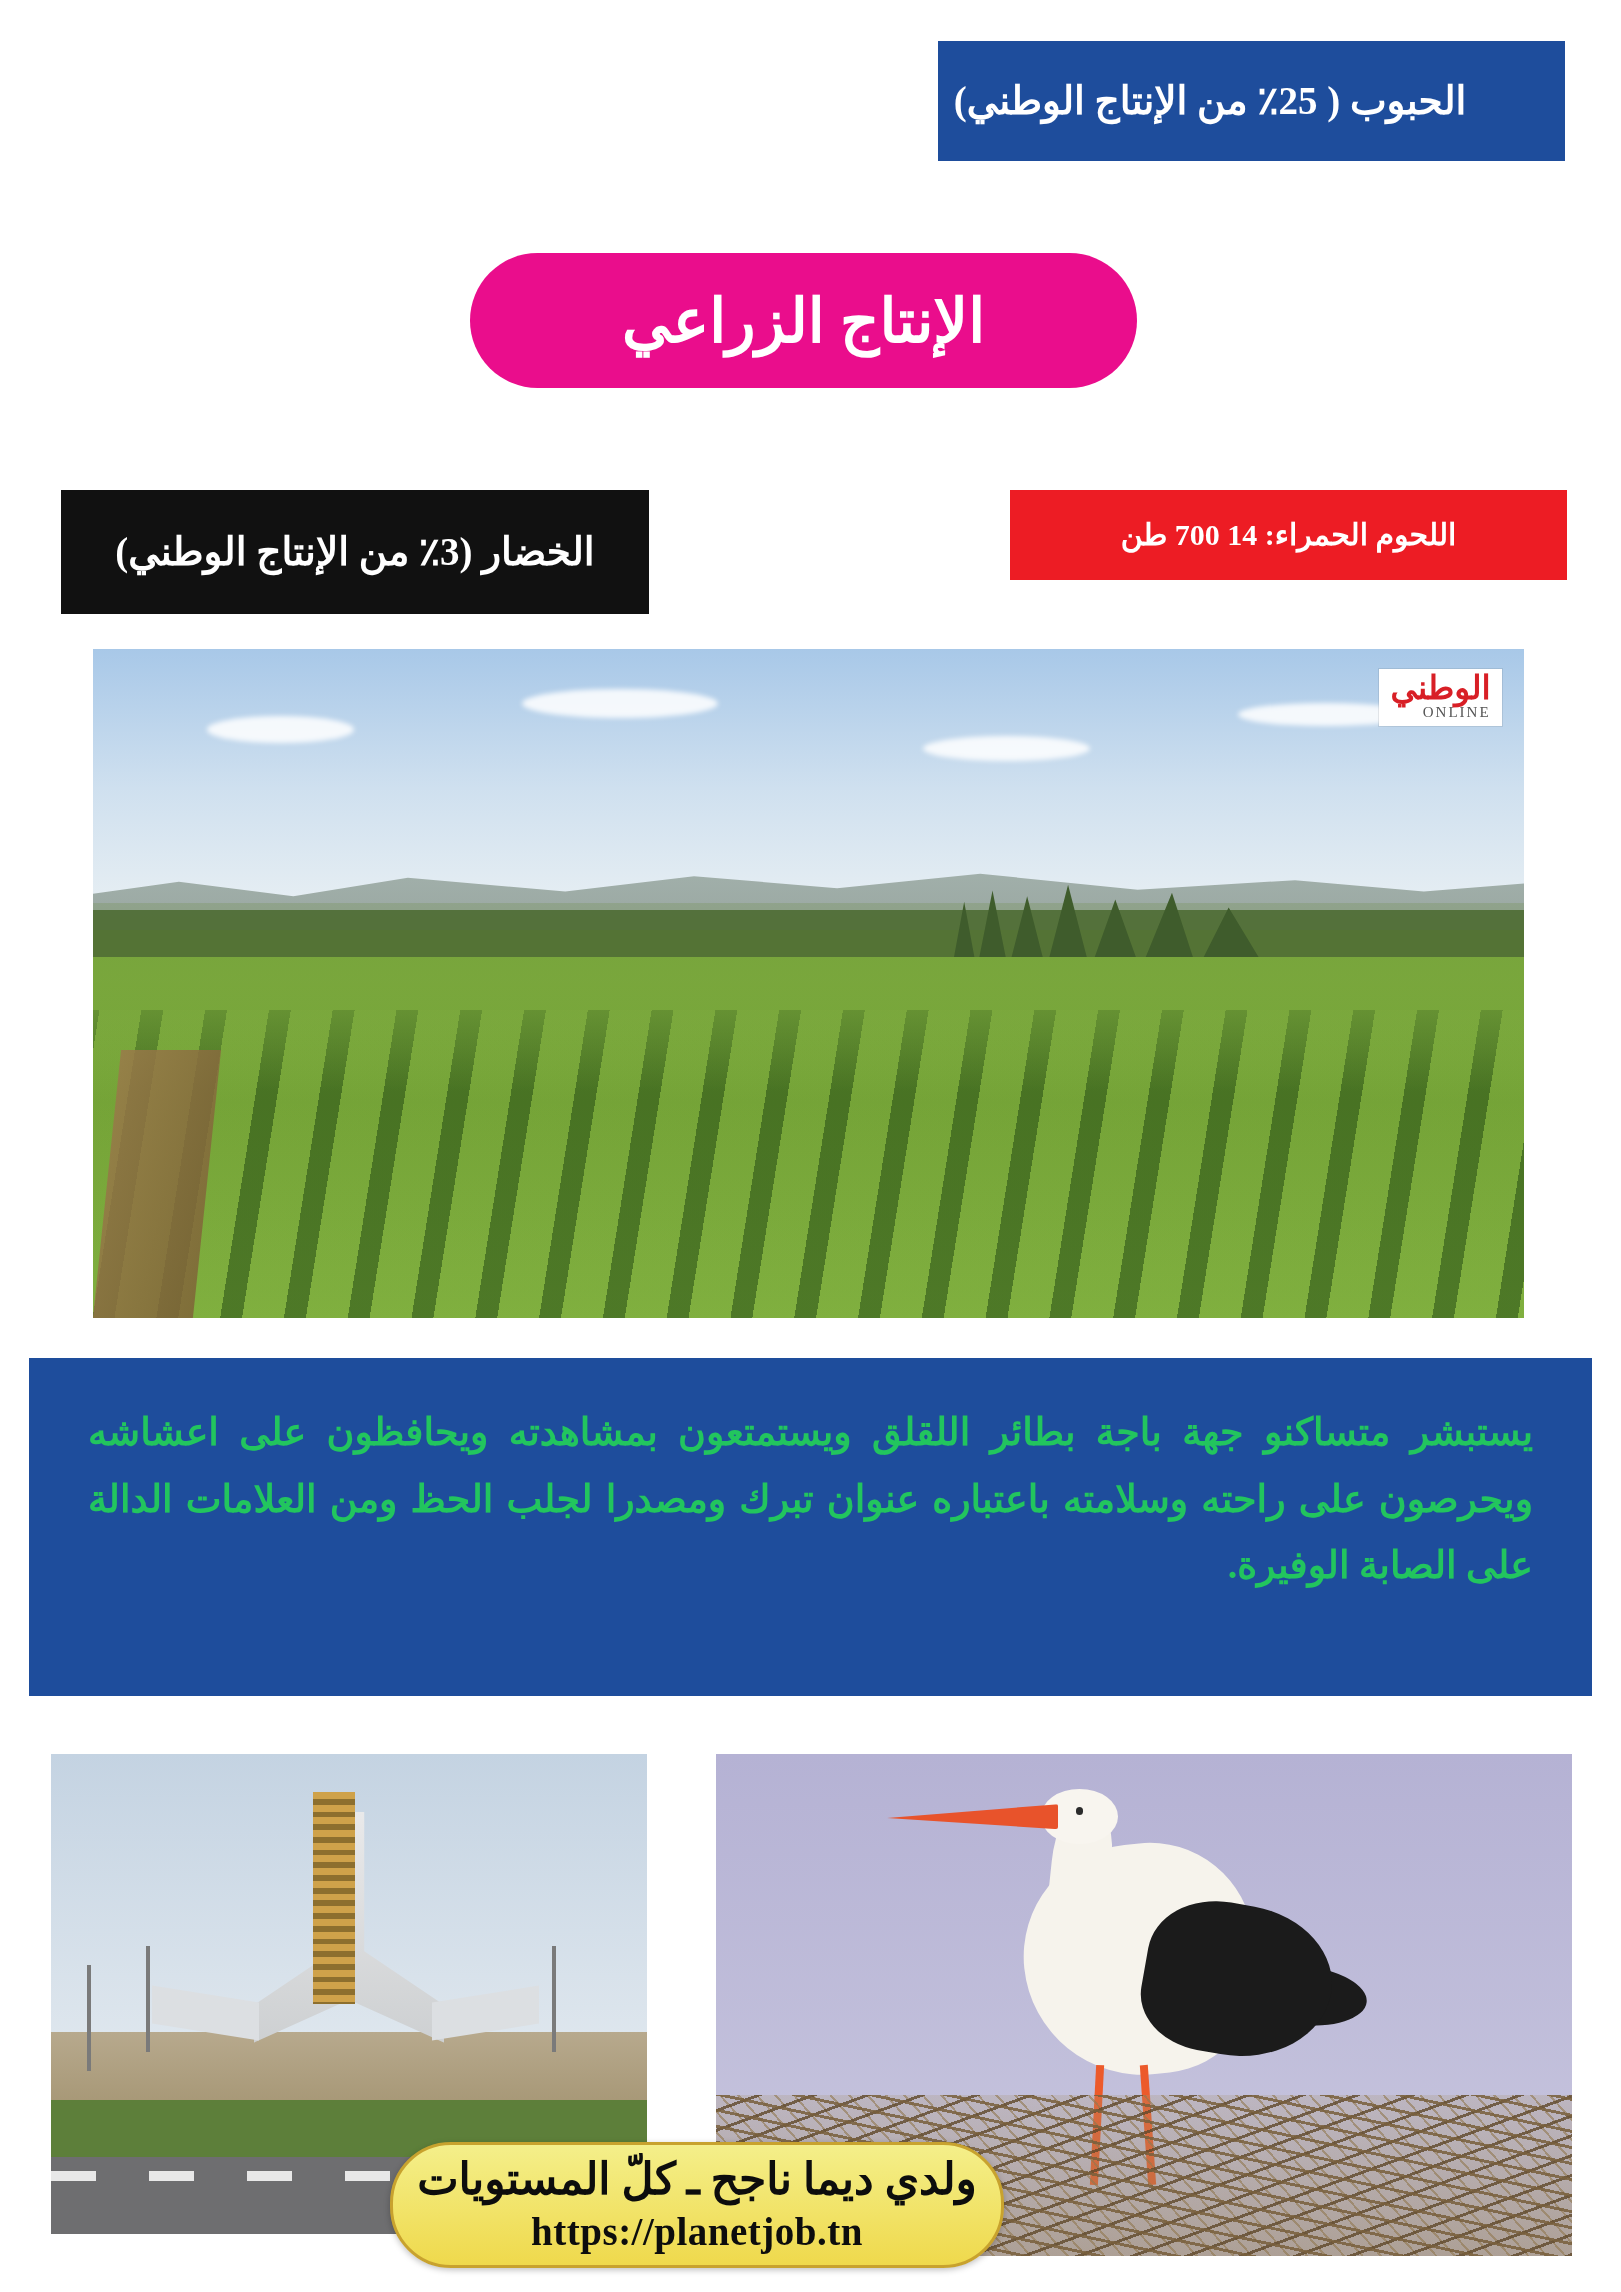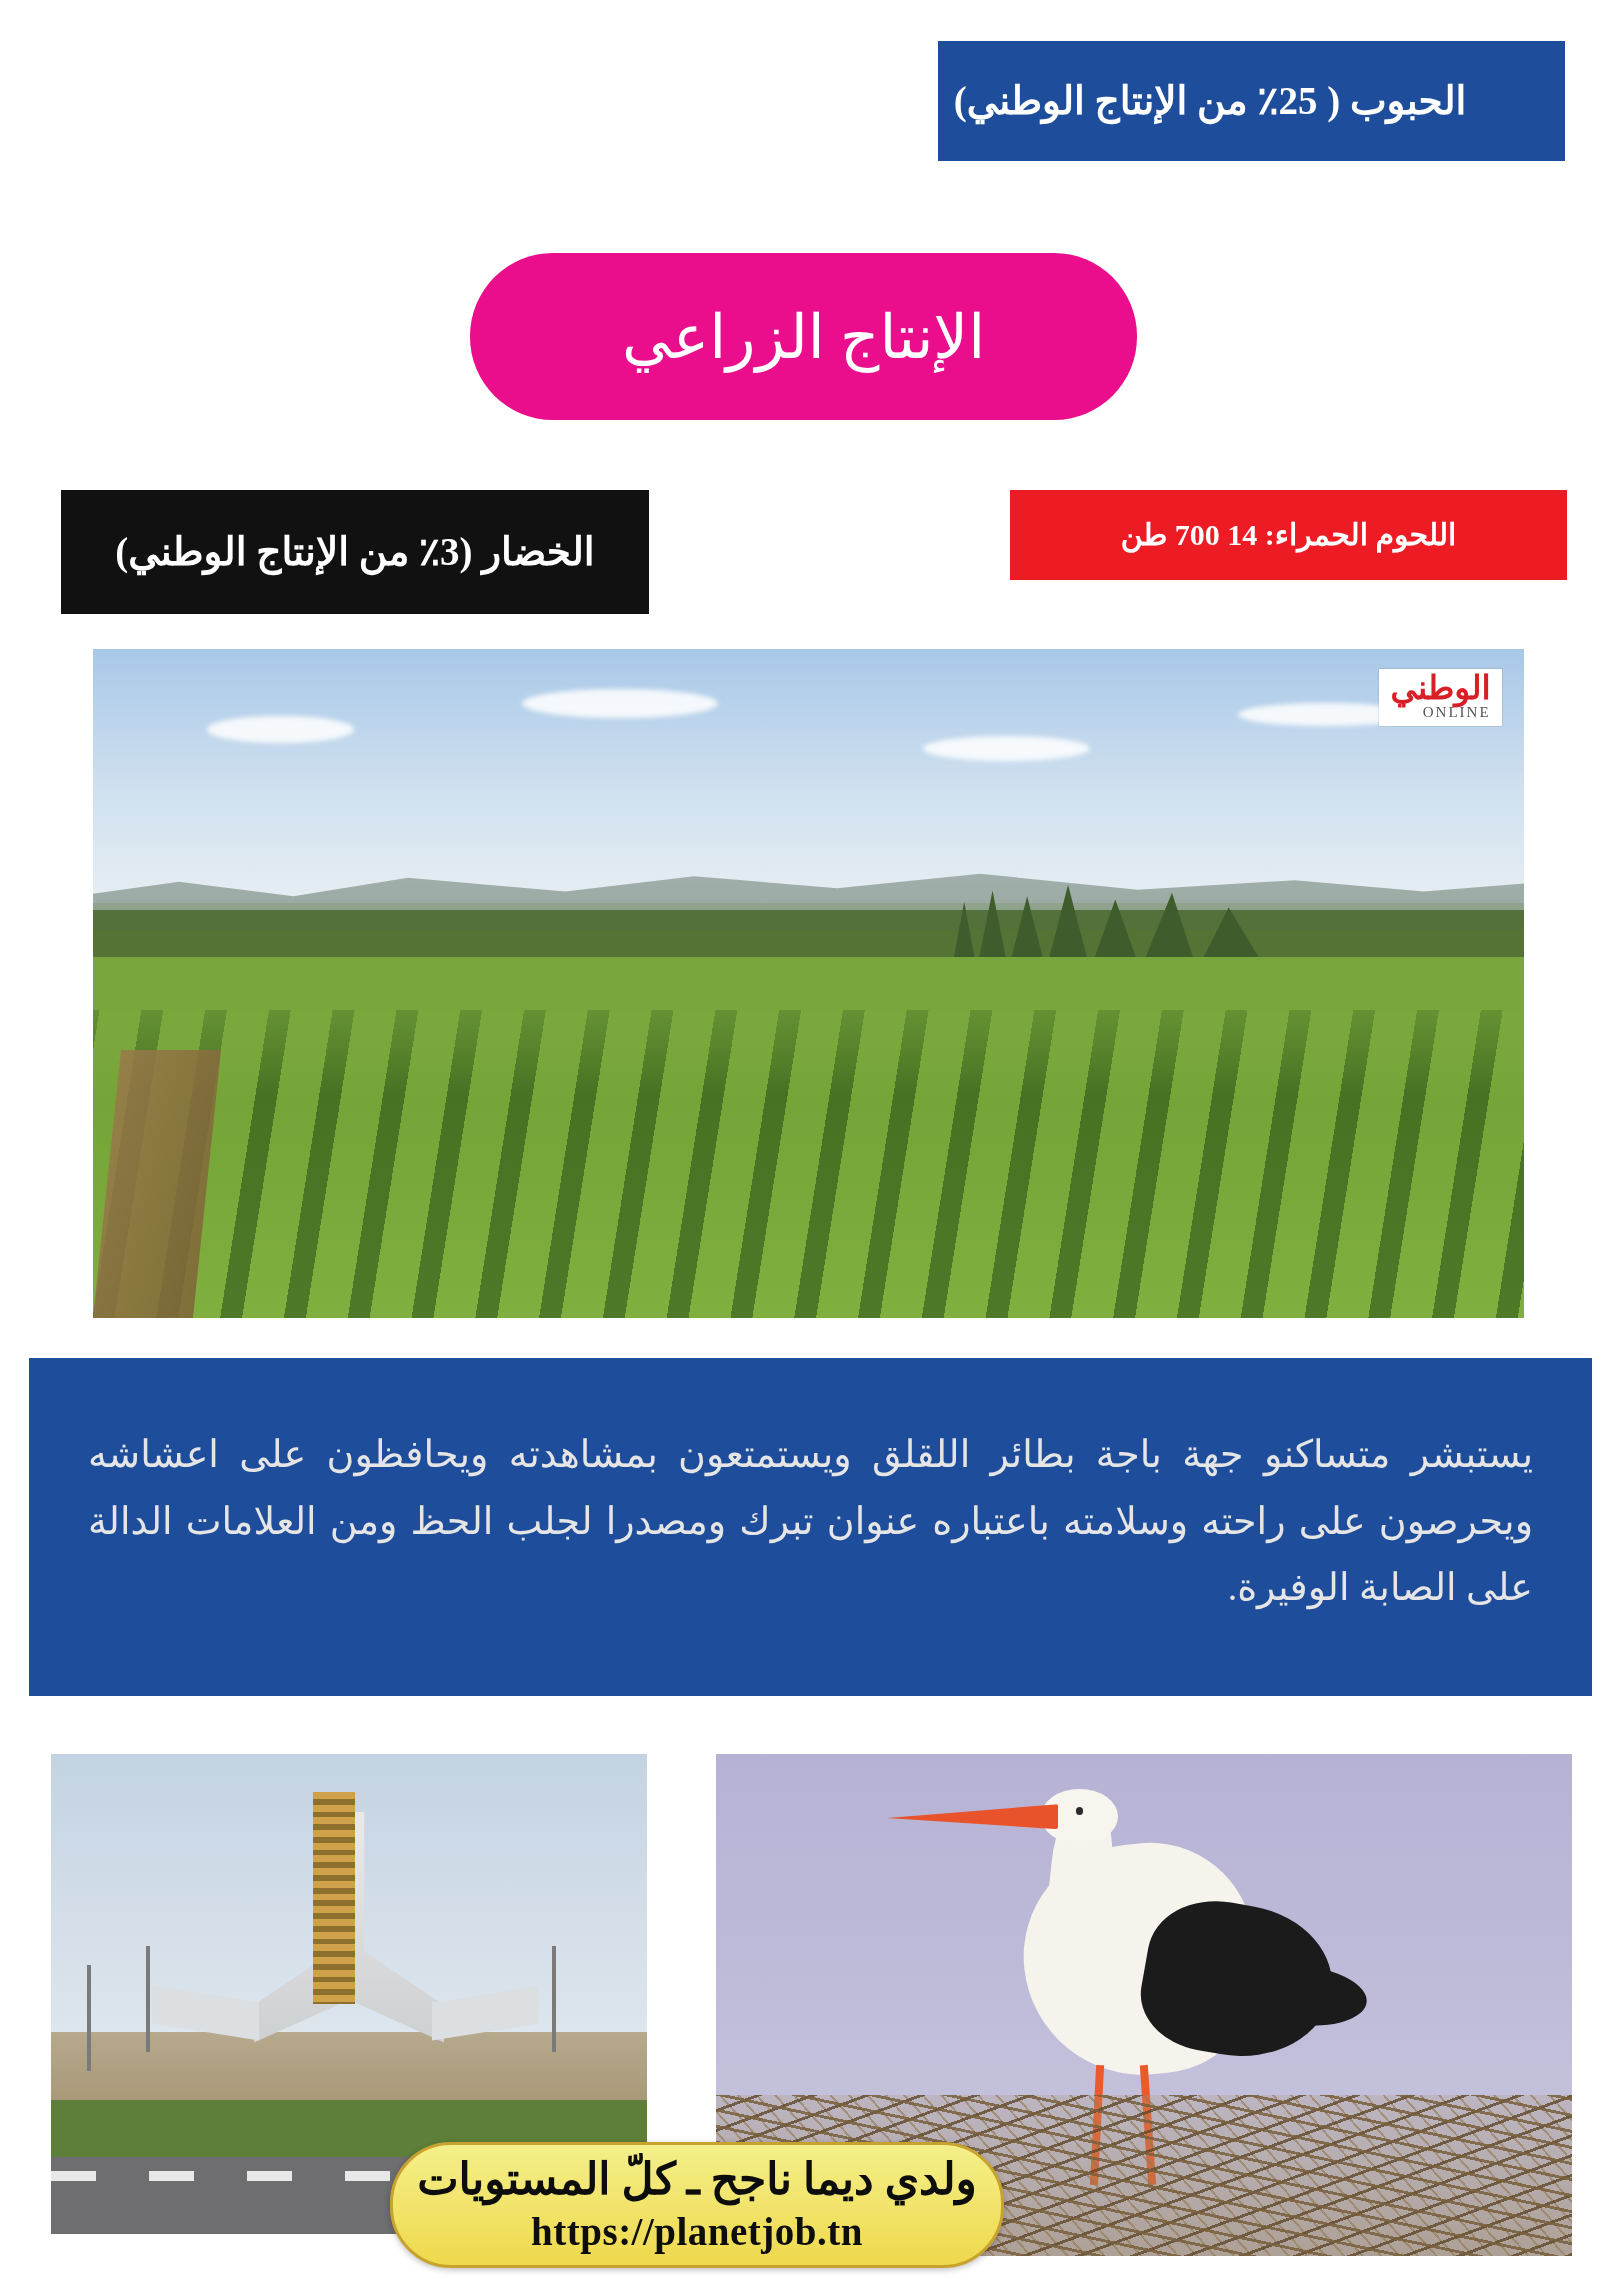--- a/index.html
+++ b/index.html
@@ -53,29 +53,29 @@
     font-size: 39px;
     padding: 0 15.7px;
     justify-content: flex-end;
   }
 
   .title-pill {
     position: absolute;
     left: 470px;
     top: 253px;
     width: 667px;
-    height: 167px;
+    height: 135px;
     background: #ea0d8c;
     border-radius: 83px;
     display: flex;
     align-items: center;
     justify-content: center;
     color: #ffffff;
     font-size: 61px;
-    font-weight: normal;
+    font-weight: bold;
   }
 
   .badge-veg {
     left: 61px;
     top: 490px;
     width: 588px;
     height: 124px;
     background: #111111;
     font-size: 39px;
     padding: 0 19px;
@@ -200,25 +200,25 @@
   }
 
   
   .text-block {
     position: absolute;
     left: 29px;
     top: 1358px;
     width: 1563px;
     height: 338px;
     background: #1e4d9c;
-    color: #e5e5e5;
+    color: #22c55e;
     box-sizing: border-box;
-    padding: 63px 59px;
+    padding: 41px 59px;
     font-size: 38px;
-    font-weight: normal;
+    font-weight: bold;
     line-height: 1.75;
     text-align: justify;
   }
 
   
   .photo-monument {
     position: absolute;
     left: 51px;
     top: 1754px;
     width: 596px;

